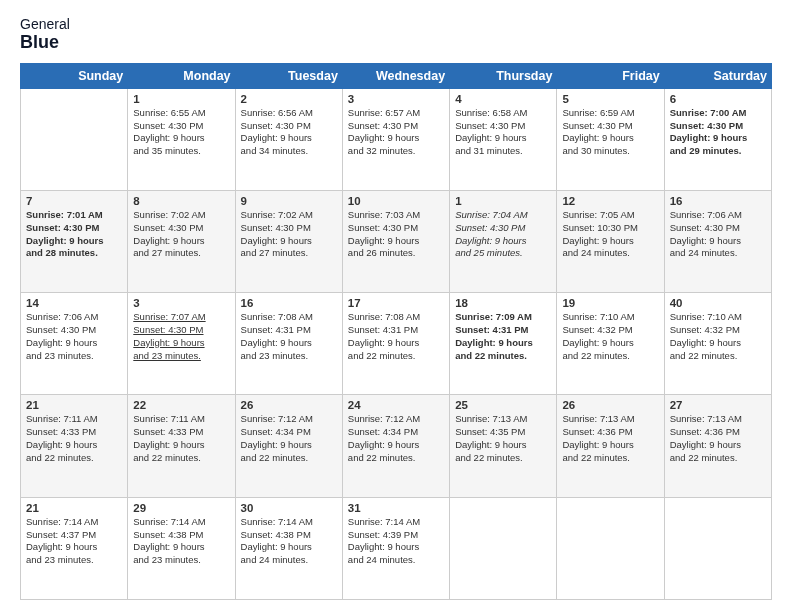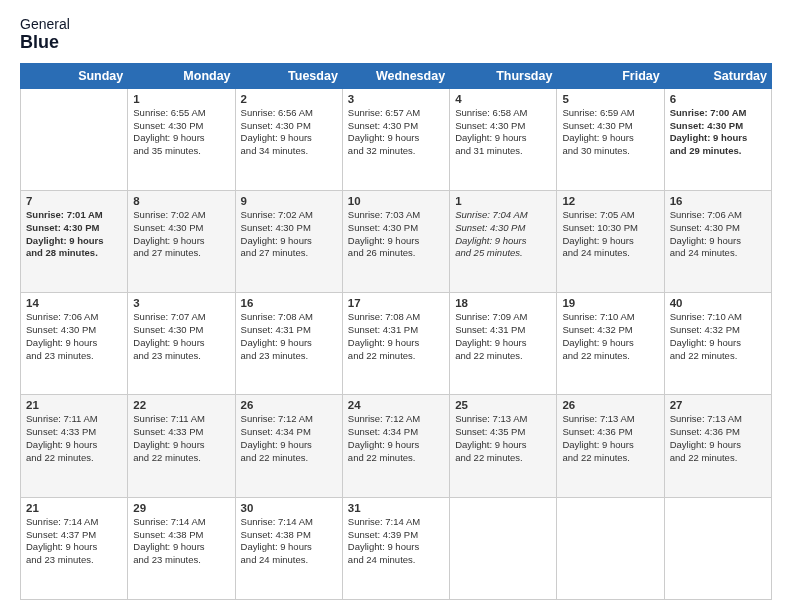--- a/index.html
+++ b/index.html
@@ -213,42 +213,42 @@
         <tr>
           <td>
             <div class="day-number">14</div>
             <div class="day-info" style="white-space: pre-line;">Sunrise: 7:06 AM
 Sunset: 4:30 PM
 Daylight: 9 hours
 and 23 minutes.</div>
           </td>
           <td>
             <div class="day-number">3</div>
-            <div class="day-info" style="white-space: pre-line;">Sunrise: 7:07 AM
+            <div class="day-info" style="white-space: pre-line; text-decoration: underline;">Sunrise: 7:07 AM
 Sunset: 4:30 PM
 Daylight: 9 hours
 and 23 minutes.</div>
           </td>
           <td>
             <div class="day-number">16</div>
             <div class="day-info" style="white-space: pre-line;">Sunrise: 7:08 AM
 Sunset: 4:31 PM
 Daylight: 9 hours
 and 23 minutes.</div>
           </td>
           <td>
             <div class="day-number">17</div>
             <div class="day-info" style="white-space: pre-line;">Sunrise: 7:08 AM
 Sunset: 4:31 PM
 Daylight: 9 hours
 and 22 minutes.</div>
           </td>
           <td>
             <div class="day-number">18</div>
-            <div class="day-info" style="white-space: pre-line;">Sunrise: 7:09 AM
+            <div class="day-info" style="white-space: pre-line; font-weight: bold;">Sunrise: 7:09 AM
 Sunset: 4:31 PM
 Daylight: 9 hours
 and 22 minutes.</div>
           </td>
           <td>
             <div class="day-number">19</div>
             <div class="day-info" style="white-space: pre-line;">Sunrise: 7:10 AM
 Sunset: 4:32 PM
 Daylight: 9 hours
 and 22 minutes.</div>

